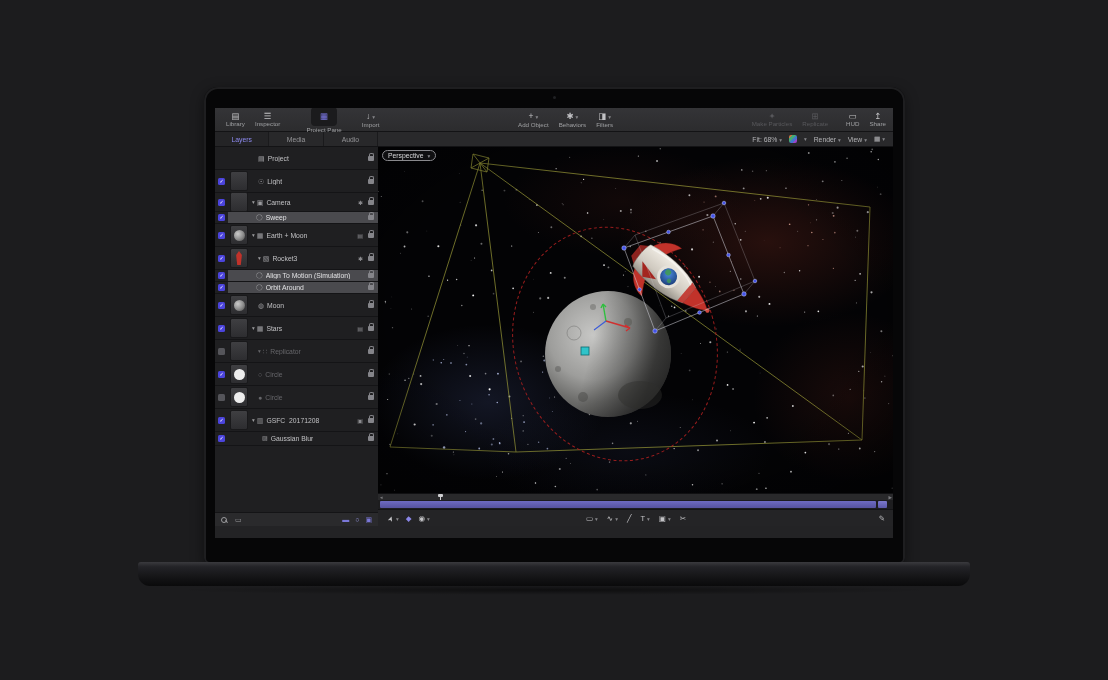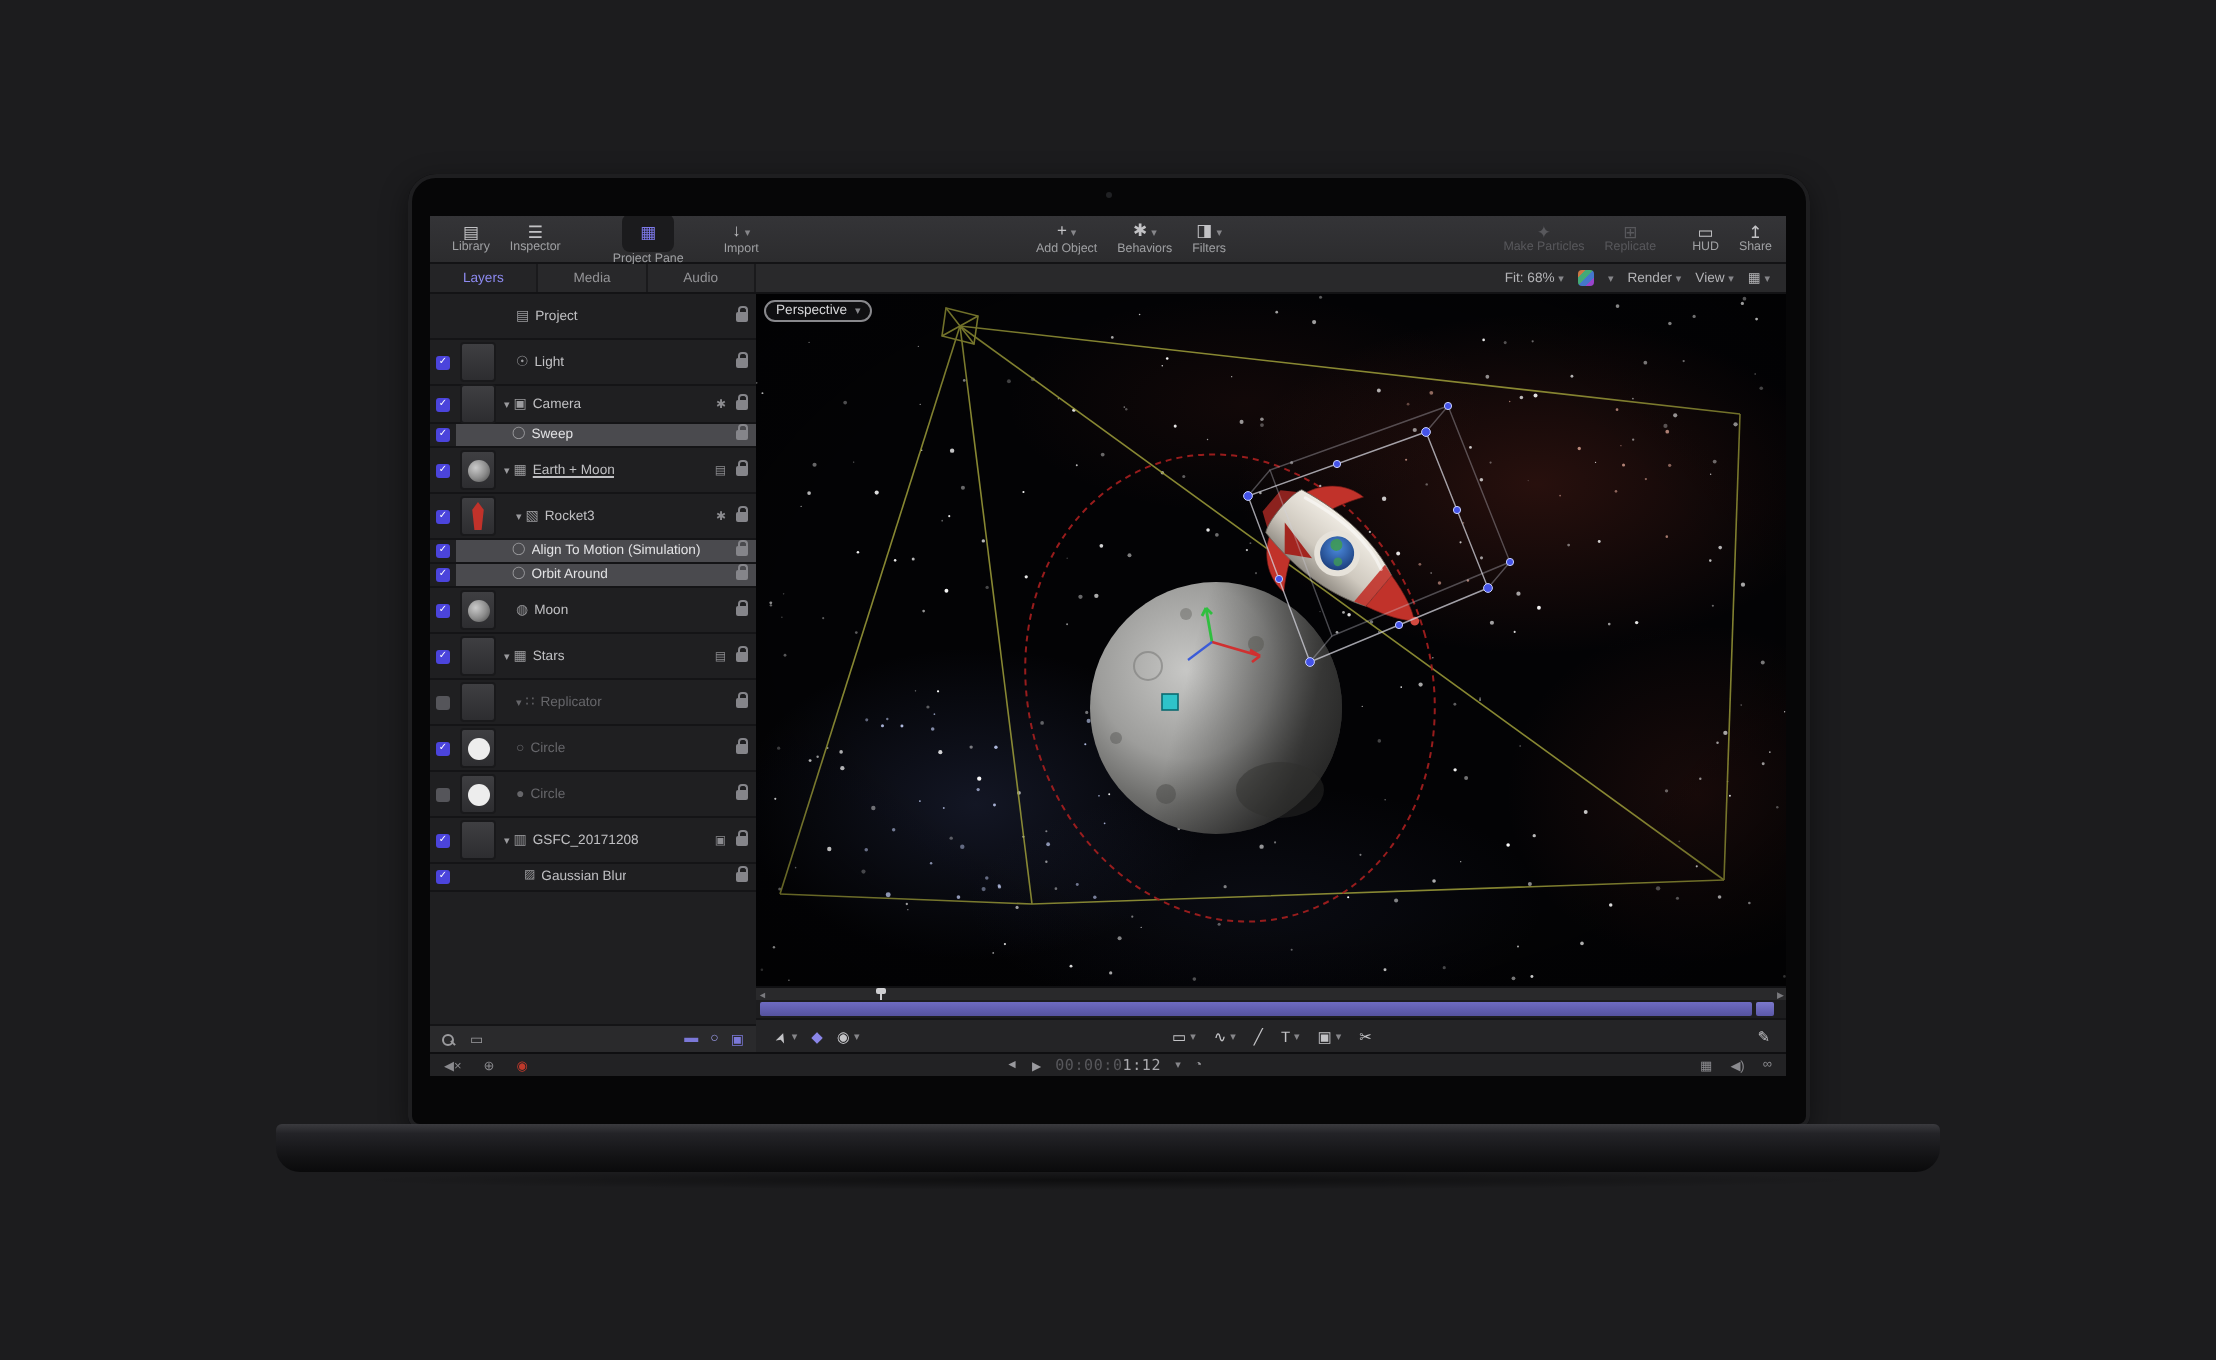--- a/index.html
+++ b/index.html
@@ -867,37 +867,18 @@
             <span>✂</span>
           </span>
       </div>
       <div class="ct-right">
         <span class="tool">
             <span>✎</span>
           </span>
       </div>
     </div>
 
-    <div class="transport">
-      <div class="tr-left">
-        <span>◀×</span>
-        <span>⊕</span>
-        <span class="rec">◉</span>
-      </div>
-      <div class="tr-center">
-        <span class="trbtn">◄</span>
-        <span class="trbtn">▶</span>
-        <span class="tc"><span class="dim">00:00:0</span><span class="bright">1:12</span></span>
-        <span class="dd">▾</span>
-        <span class="trbtn">◔</span>
-      </div>
-      <div class="tr-right">
-        <span>▦</span>
-        <span>◀)</span>
-        <span>∞</span>
-      </div>
-    </div>
   </div>
 
   <div class="notch"></div>
   <div class="base"></div>
   <div class="base-shadow"></div>
 </div>
 
 </body></html>

